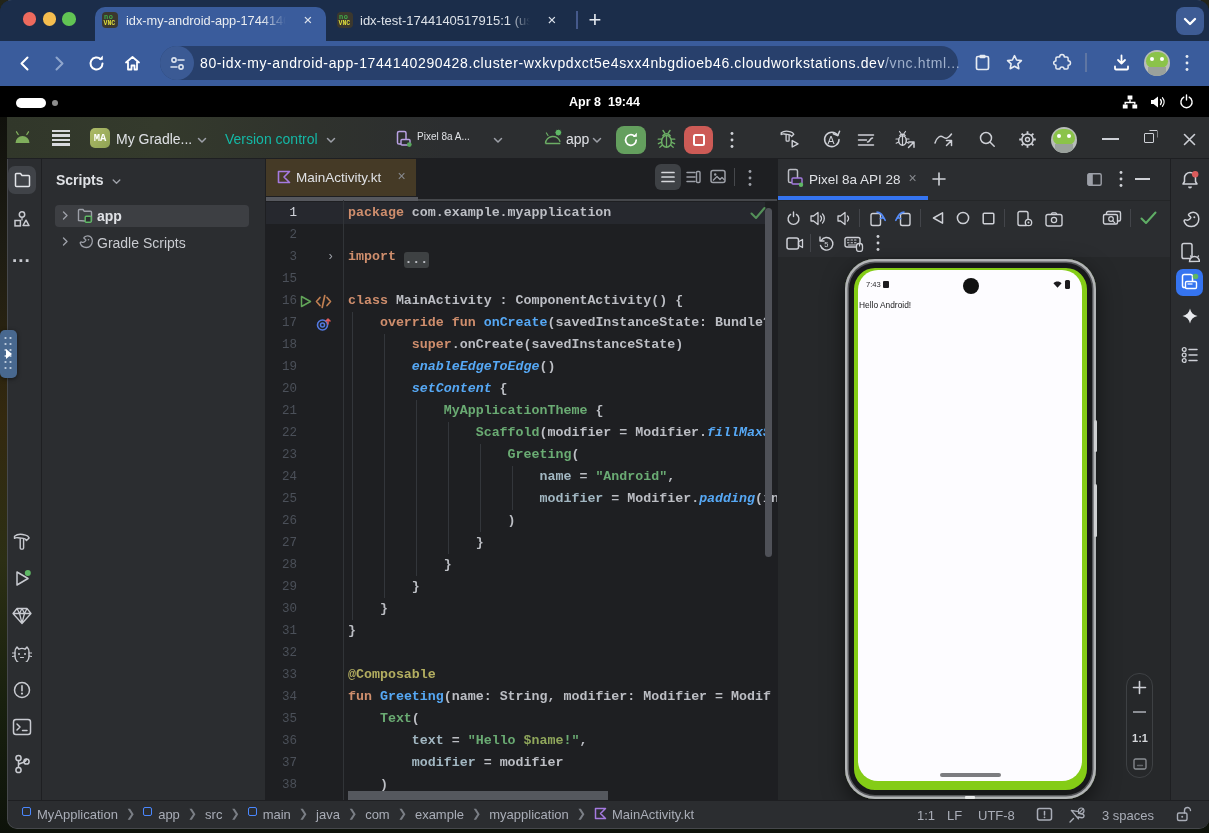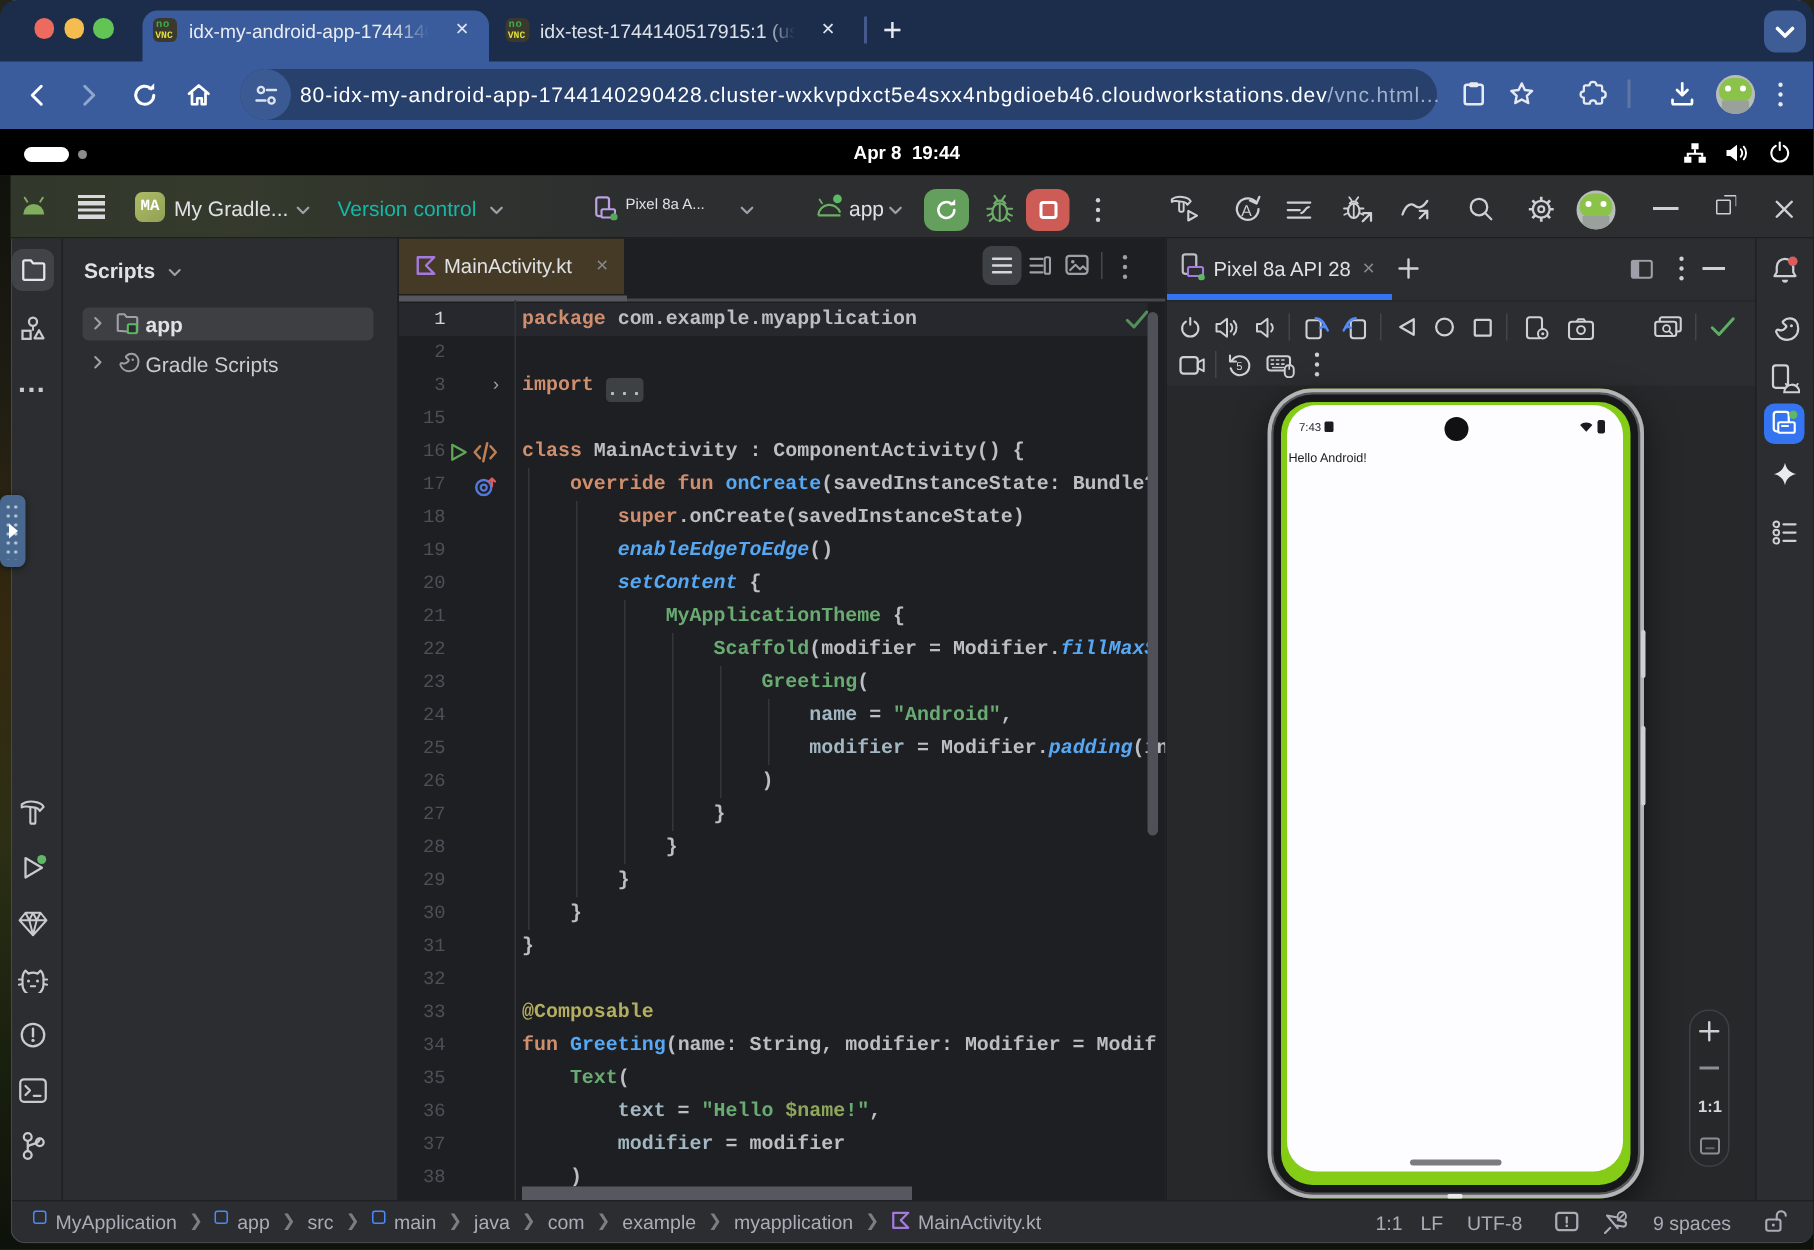--- a/index.html
+++ b/index.html
@@ -593,19 +593,19 @@
       <rect x="1.5" y="1.5" width="14" height="11.5" rx="2" stroke="#a9adb7" stroke-width="1.5" fill="none"></rect>
       <path d="M8.5 4.5v3.5" stroke="#a9adb7" stroke-width="1.5" stroke-linecap="round"></path>
       <circle cx="8.5" cy="10.3" r="0.9" fill="#a9adb7"></circle>
     </svg>
   <svg class="ic" style="left:1068px;top:806px" width="18" height="18" viewBox="0 0 18 18">
       <path d="M7 2l6 6-1.8.6L14 11.4a1.8 1.8 0 0 1-2.6 2.6L8.6 11.2 8 13z" stroke="#a9adb7" stroke-width="1.4" fill="none" stroke-linejoin="round" transform="rotate(-35 9 9)"></path>
       <path d="M5.5 12.5L2 16" stroke="#a9adb7" stroke-width="1.4" stroke-linecap="round"></path>
       <circle cx="13.2" cy="4.8" r="2.8" fill="#2b2d30" stroke="#a9adb7" stroke-width="1.2"></circle>
       <path d="M11.2 6.8l4-4" stroke="#a9adb7" stroke-width="1.2"></path>
     </svg>
-  <div class="a" style="left:1102px;top:808px;font-size:13px;color:#a9adb7">9 spaces</div>
+  <div class="a" style="left:1102px;top:808px;font-size:13px;color:#a9adb7">3 spaces</div>
   <svg class="ic" style="left:1175px;top:806px" width="17" height="17" viewBox="0 0 17 17">
       <rect x="2.5" y="7" width="9.5" height="7.5" rx="1.5" stroke="#a9adb7" stroke-width="1.4" fill="none"></rect>
       <path d="M9.5 7V4.5a3 3 0 0 1 6 0" stroke="#a9adb7" stroke-width="1.4" fill="none" stroke-linecap="round"></path>
       <circle cx="7.2" cy="10.7" r="1" fill="#a9adb7"></circle>
     </svg>
 </div>
 
 </body></html>

